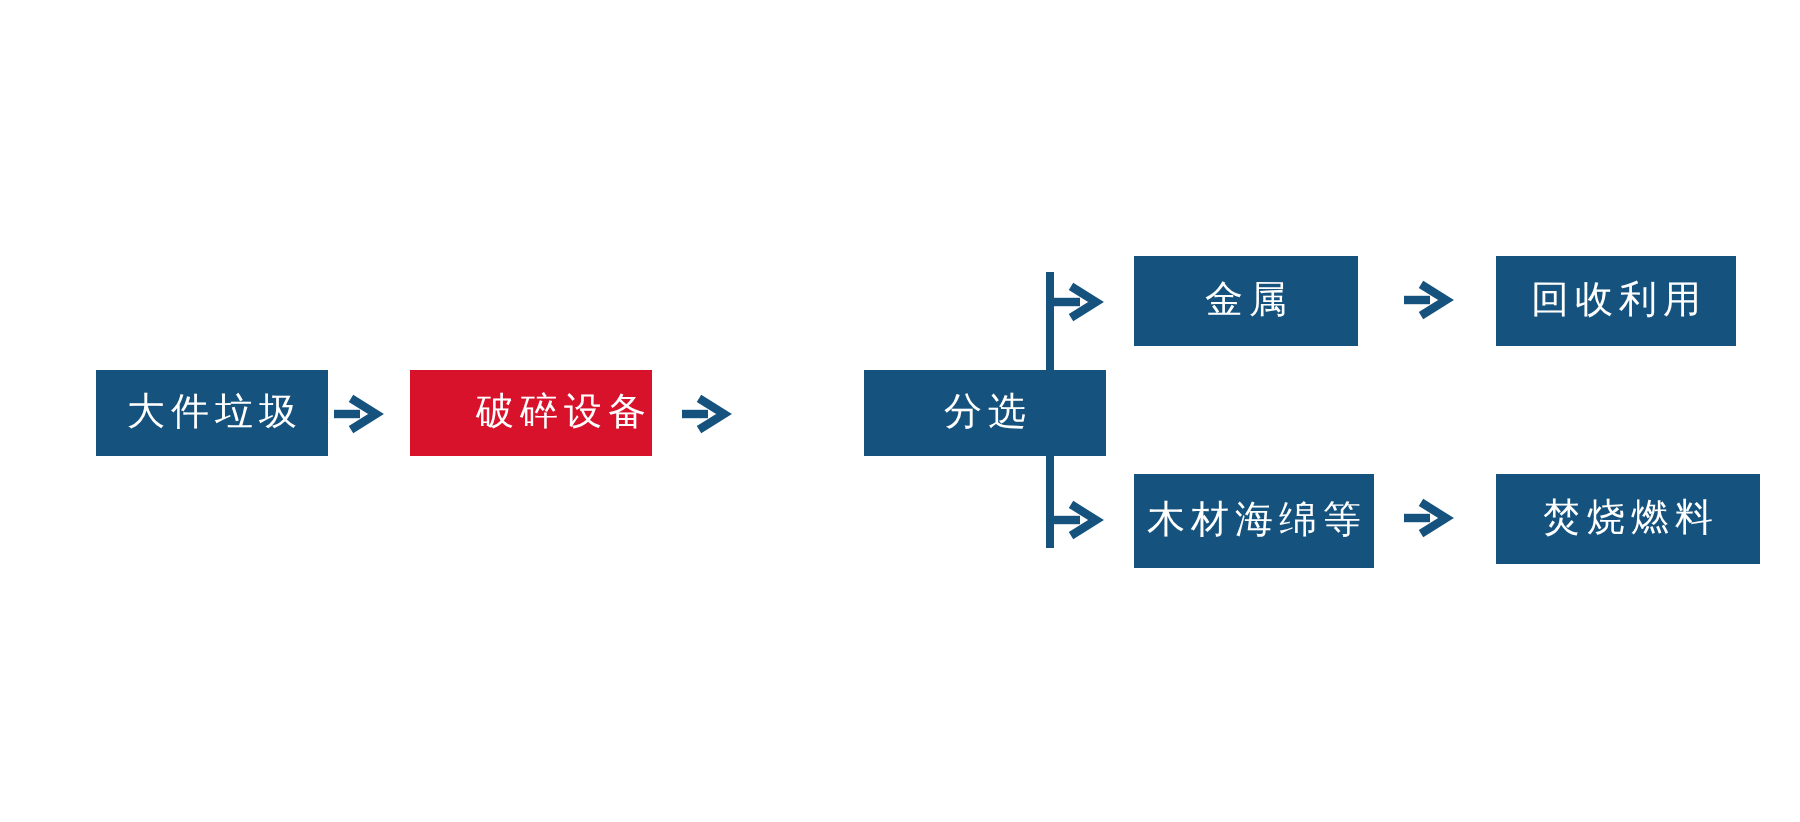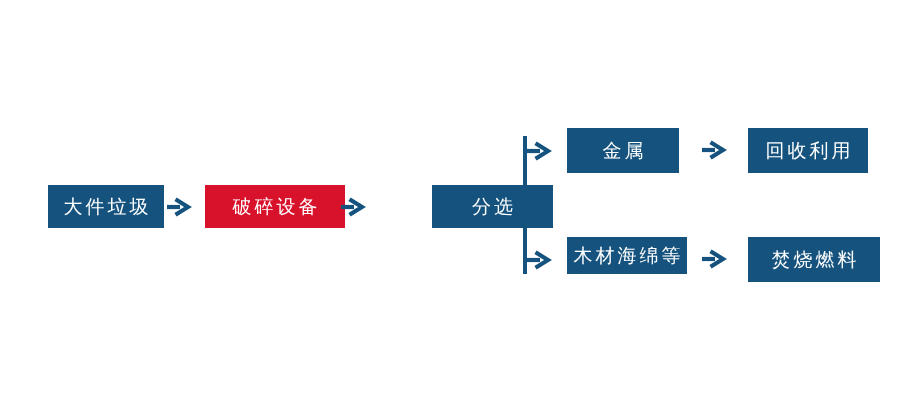--- a/index.html
+++ b/index.html
@@ -46,21 +46,21 @@
 
   <div class="node blue" style="left:32px; top:185px; width:116px; height:43px;margin-left:16px;">
     <span>大件垃圾</span>
   </div>
 
   <svg class="arrow" style="left:166px; top:197px;" width="26" height="20" viewBox="0 0 26 20">
     <path d="M1 10 H14" stroke="currentColor" stroke-width="4.2" fill="none"></path>
     <path d="M9.5 2.2 L22 10 L9.5 17.8" stroke="currentColor" stroke-width="4.2" fill="none"></path>
   </svg>
 
-  <div class="node red" style="left:205px; top:185px; width:140px; height:43px;">
+  <div class="node red" style="left:205px; top:185px; width:121px; height:43px;justify-content:flex-end;">
     <span>破碎设备</span>
   </div>
 
   <svg class="arrow" style="left:340px; top:197px;" width="26" height="20" viewBox="0 0 26 20">
     <path d="M1 10 H14" stroke="currentColor" stroke-width="4.2" fill="none"></path>
     <path d="M9.5 2.2 L22 10 L9.5 17.8" stroke="currentColor" stroke-width="4.2" fill="none"></path>
   </svg>
 
   <div class="node blue" style="left:384px; top:185px; width:121px; height:43px;margin-left:48px;">
     <span>分选</span>
@@ -84,21 +84,21 @@
 
   <div class="node blue" style="left:748px; top:128px; width:120px; height:45px;">
     <span>回收利用</span>
   </div>
 
   <svg class="arrow" style="left:526px; top:250px;" width="26" height="20" viewBox="0 0 26 20">
     <path d="M1 10 H14" stroke="currentColor" stroke-width="4.2" fill="none"></path>
     <path d="M9.5 2.2 L22 10 L9.5 17.8" stroke="currentColor" stroke-width="4.2" fill="none"></path>
   </svg>
 
-  <div class="node blue" style="left:567px; top:237px; width:120px; height:37px;">
+  <div class="node blue" style="left:567px; top:237px; width:120px; height:47px;">
     <span>木材海绵等</span>
   </div>
 
   <svg class="arrow" style="left:701px; top:249px;" width="26" height="20" viewBox="0 0 26 20">
     <path d="M1 10 H14" stroke="currentColor" stroke-width="4.2" fill="none"></path>
     <path d="M9.5 2.2 L22 10 L9.5 17.8" stroke="currentColor" stroke-width="4.2" fill="none"></path>
   </svg>
 
   <div class="node blue" style="left:748px; top:237px; width:132px; height:45px;">
     <span>焚烧燃料</span>

